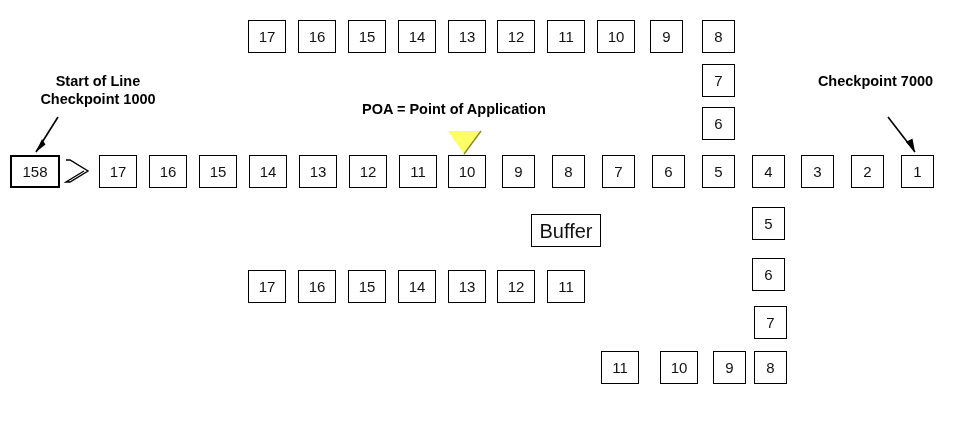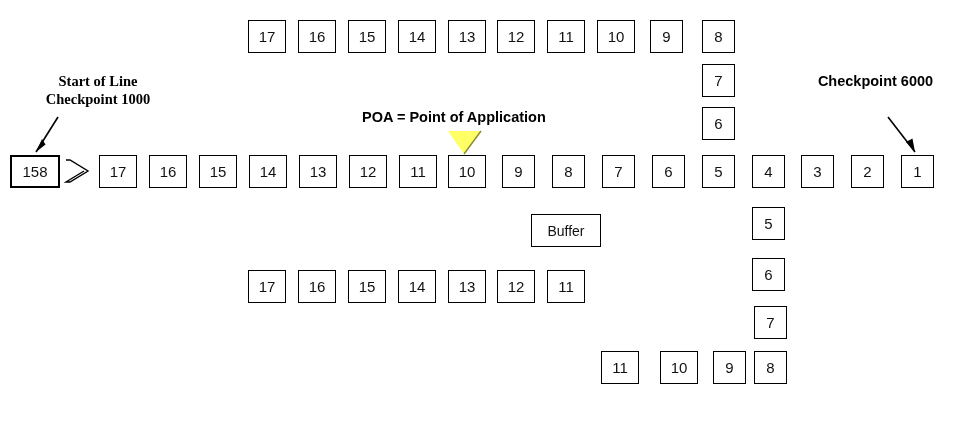--- a/index.html
+++ b/index.html
@@ -20,21 +20,21 @@
     background:#ffffff;
     display:flex;
     align-items:center;
     justify-content:center;
     font-size:15px;
     color:#111111;
     line-height:1;
     letter-spacing:0px;
   }
   .box.thick{ border-width:2px; }
-  .box.wide{ font-size:14px; }
+  .box.wide{ font-size:20px; }
 
   
   .label{
     position:absolute;
     font-weight:bold;
     font-size:14.5px;
     color:#000000;
     line-height:18px;
     text-align:center;
     white-space:nowrap;
@@ -59,31 +59,31 @@
   <div class="box" style="left:448px;top:20px;width:38px;height:33px;">13</div>
   <div class="box" style="left:497px;top:20px;width:38px;height:33px;">12</div>
   <div class="box" style="left:547px;top:20px;width:38px;height:33px;">11</div>
   <div class="box" style="left:597px;top:20px;width:38px;height:33px;">10</div>
   <div class="box" style="left:650px;top:20px;width:33px;height:33px;">9</div>
   <div class="box" style="left:702px;top:20px;width:33px;height:33px;">8</div>
 
   <div class="box" style="left:702px;top:64px;width:33px;height:33px;">7</div>
   <div class="box" style="left:702px;top:107px;width:33px;height:33px;">6</div>
 
-  <div class="label" style="left:18px;top:72px;width:160px;font-family:Liberation Serif, serif;">
+  <div class="label" style="left:18px;top:72px;width:160px;">
     <div>Start of Line</div>
     <div>Checkpoint 1000</div>
   </div>
 
-  <div class="label" style="left:362px;top:108px;">
+  <div class="label" style="left:362px;top:100px;">
     <span>POA = Point of Application</span>
   </div>
 
   <div class="label" style="left:798px;top:72px;width:155px;">
-    <div>Checkpoint 6000</div>
+    <div>Checkpoint 7000</div>
   </div>
 
   <div class="box thick" style="left:10px;top:155px;width:50px;height:33px;text-align:center;">158</div>
 
   <div class="box" style="left:99px;top:155px;width:38px;height:33px;">17</div>
   <div class="box" style="left:149px;top:155px;width:38px;height:33px;">16</div>
   <div class="box" style="left:199px;top:155px;width:38px;height:33px;">15</div>
   <div class="box" style="left:249px;top:155px;width:38px;height:33px;">14</div>
   <div class="box" style="left:299px;top:155px;width:38px;height:33px;">13</div>
   <div class="box" style="left:349px;top:155px;width:38px;height:33px;">12</div>

